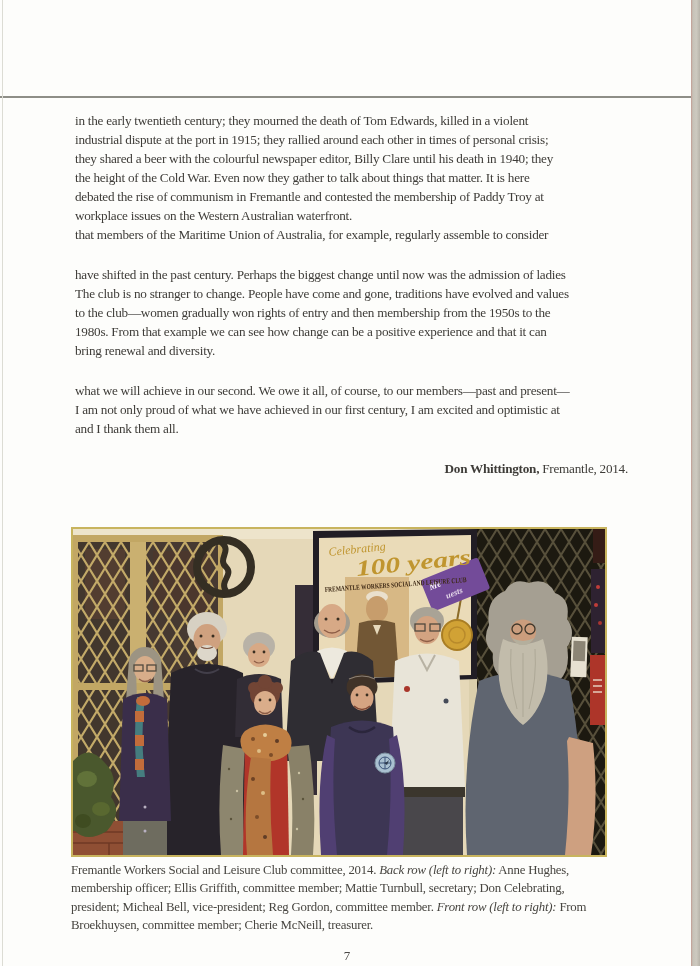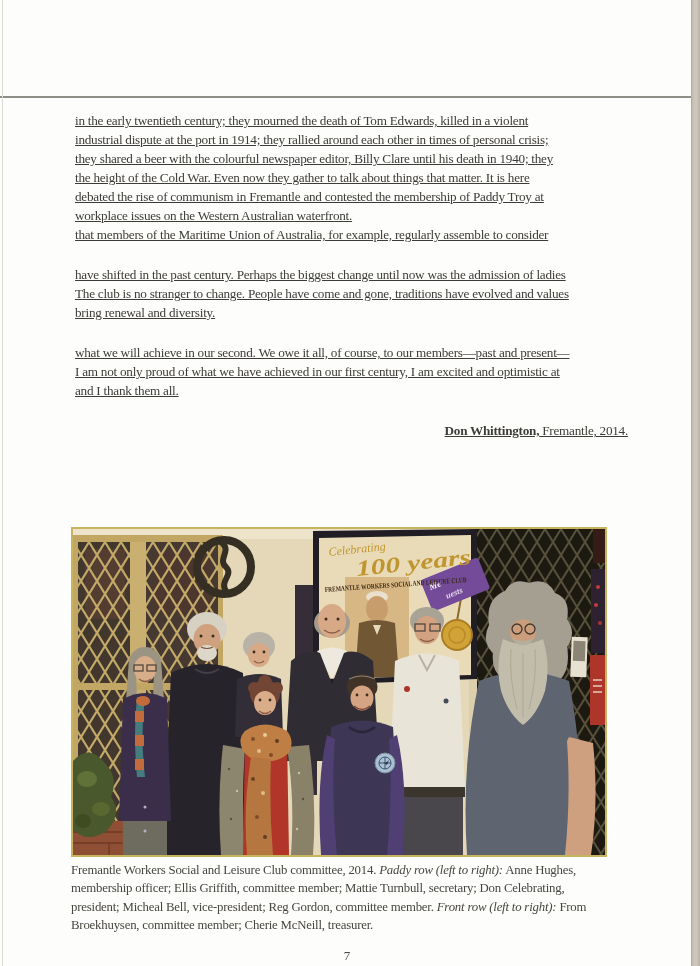--- a/index.html
+++ b/index.html
@@ -3,21 +3,21 @@
 <meta charset="utf-8">
 <style>
   html,body{margin:0;padding:0;background:#ffffff;}
   .page{position:relative;width:700px;height:966px;background:#fdfdfb;overflow:hidden;
         font-family:"Liberation Serif","DejaVu Serif",serif;}
   .scan-top-line{position:absolute;left:0;top:96px;width:694px;height:2px;background:#8e8e87;}
   .scan-left-line{position:absolute;left:2px;top:0;width:1px;height:966px;background:#dcdcd4;}
   .scan-right-band{position:absolute;right:0;top:0;width:9px;height:966px;
         background:linear-gradient(to right,#c29a90 0,#c6c2b8 20%,#cdc9bf 60%,#b7b3a9 100%);}
   .text-block{position:absolute;left:75px;top:111px;width:553px;color:#3e3c38;
-        font-size:13.2px;letter-spacing:-0.25px;text-decoration:underline;}
+        font-size:13.2px;letter-spacing:-0.25px;}
   .tline{white-space:nowrap;line-height:19px;}
   .para{margin:0 0 21px 0;}
   .para:last-of-type{margin-bottom:0;}
   .sig{margin-top:12px;width:553px;}
   .sig .tline{text-align:right;}
   .photo{position:absolute;left:71px;top:527px;width:532px;height:326px;margin:0;
         border:2px solid #c8b45e;background:#e7dcbe;}
   .photo svg{display:block;}
   .caption{position:absolute;left:71px;top:861px;width:562px;color:#474540;
         font-size:12.8px;letter-spacing:-0.2px;}
@@ -30,30 +30,32 @@
 
 <div class="page">
 
   <div class="scan-top-line"></div>
   <div class="scan-left-line"></div>
   <div class="scan-right-band"></div>
 
   <main class="text-block">
     <div class="para">
         <div class="tline"><span>in the early twentieth century; they mourned the death of Tom Edwards, killed in a violent</span></div>
-        <div class="tline"><span>industrial dispute at the port in 1914; they rallied around each other in times of personal crisis;</span></div>
+        <div class="tline"><span>industrial dispute at the port in 1915; they rallied around each other in times of personal crisis;</span></div>
         <div class="tline"><span>they shared a beer with the colourful newspaper editor, Billy Clare until his death in 1940; they</span></div>
         <div class="tline"><span>the height of the Cold War. Even now they gather to talk about things that matter. It is here</span></div>
         <div class="tline"><span>debated the rise of communism in Fremantle and contested the membership of Paddy Troy at</span></div>
         <div class="tline"><span>workplace issues on the Western Australian waterfront.</span></div>
         <div class="tline"><span>that members of the Maritime Union of Australia, for example, regularly assemble to consider</span></div>
       </div>
     <div class="para">
         <div class="tline"><span>have shifted in the past century. Perhaps the biggest change until now was the admission of ladies</span></div>
         <div class="tline"><span>The club is no stranger to change. People have come and gone, traditions have evolved and values</span></div>
+        <div class="tline"><span>to the club—women gradually won rights of entry and then membership from the 1950s to the</span></div>
+        <div class="tline"><span>1980s. From that example we can see how change can be a positive experience and that it can</span></div>
         <div class="tline"><span>bring renewal and diversity.</span></div>
       </div>
     <div class="para">
         <div class="tline"><span>what we will achieve in our second. We owe it all, of course, to our members—past and present—</span></div>
         <div class="tline"><span>I am not only proud of what we have achieved in our first century, I am excited and optimistic at</span></div>
         <div class="tline"><span>and I thank them all.</span></div>
       </div>
     <div class="sig">
         <div class="tline"><span style="font-weight: 700;">Don Whittington,</span><span> Fremantle, 2014.</span></div>
       </div>
@@ -280,21 +282,21 @@
           <path d="M306,234 H318 M312,228 V240" stroke="#35507c" stroke-width="1"></path>
           <path d="M308,232 Q312,236 316,231 L314,236 Z" fill="#24344c"></path>
         </g>
       </g>
 
       <rect x="0" y="0" width="532" height="326" fill="#c89a50" opacity="0.05"></rect>
     </svg>
   </figure>
 
   <div class="caption">
-      <div class="tline"><span>Fremantle Workers Social and Leisure Club committee, 2014. </span><span style="font-style: italic;">Paddy row (left to right):</span><span> Anne Hughes,</span></div>
+      <div class="tline"><span>Fremantle Workers Social and Leisure Club committee, 2014. </span><span style="font-style: italic;">Back row (left to right):</span><span> Anne Hughes,</span></div>
       <div class="tline"><span>membership officer; Ellis Griffith, committee member; Mattie Turnbull, secretary; Don Celebrating,</span></div>
       <div class="tline"><span>president; Micheal Bell, vice-president; Reg Gordon, committee member. </span><span style="font-style: italic;">Front row (left to right):</span><span> From</span></div>
       <div class="tline"><span>Broekhuysen, committee member; Cherie McNeill, treasurer.</span></div>
     </div>
 
   <div class="page-number">7</div>
 
 </div>
 
 </body></html>

